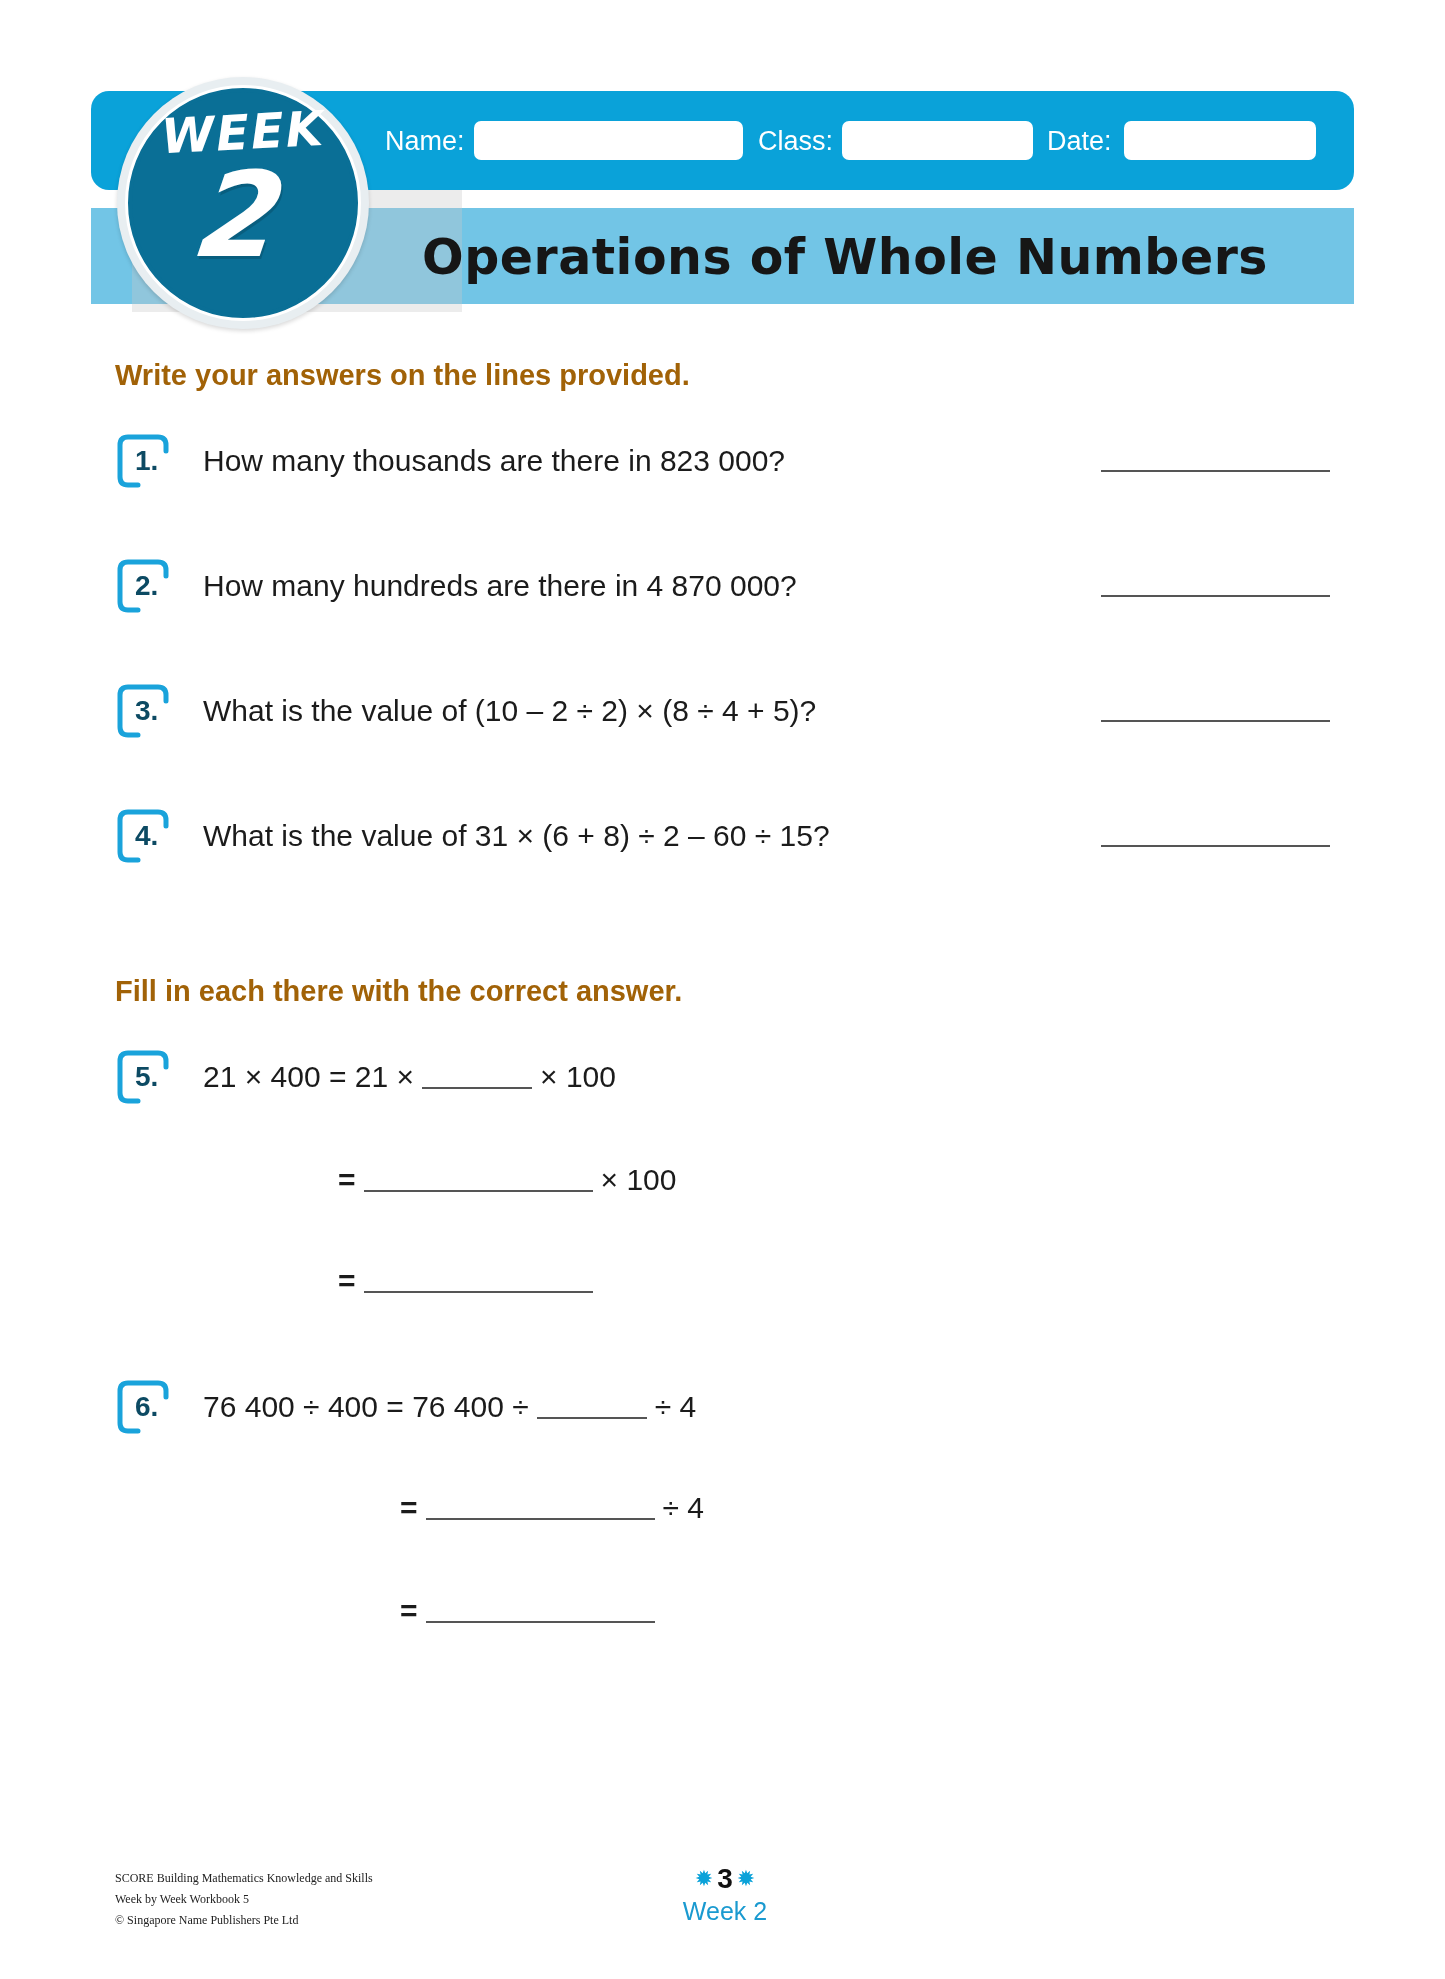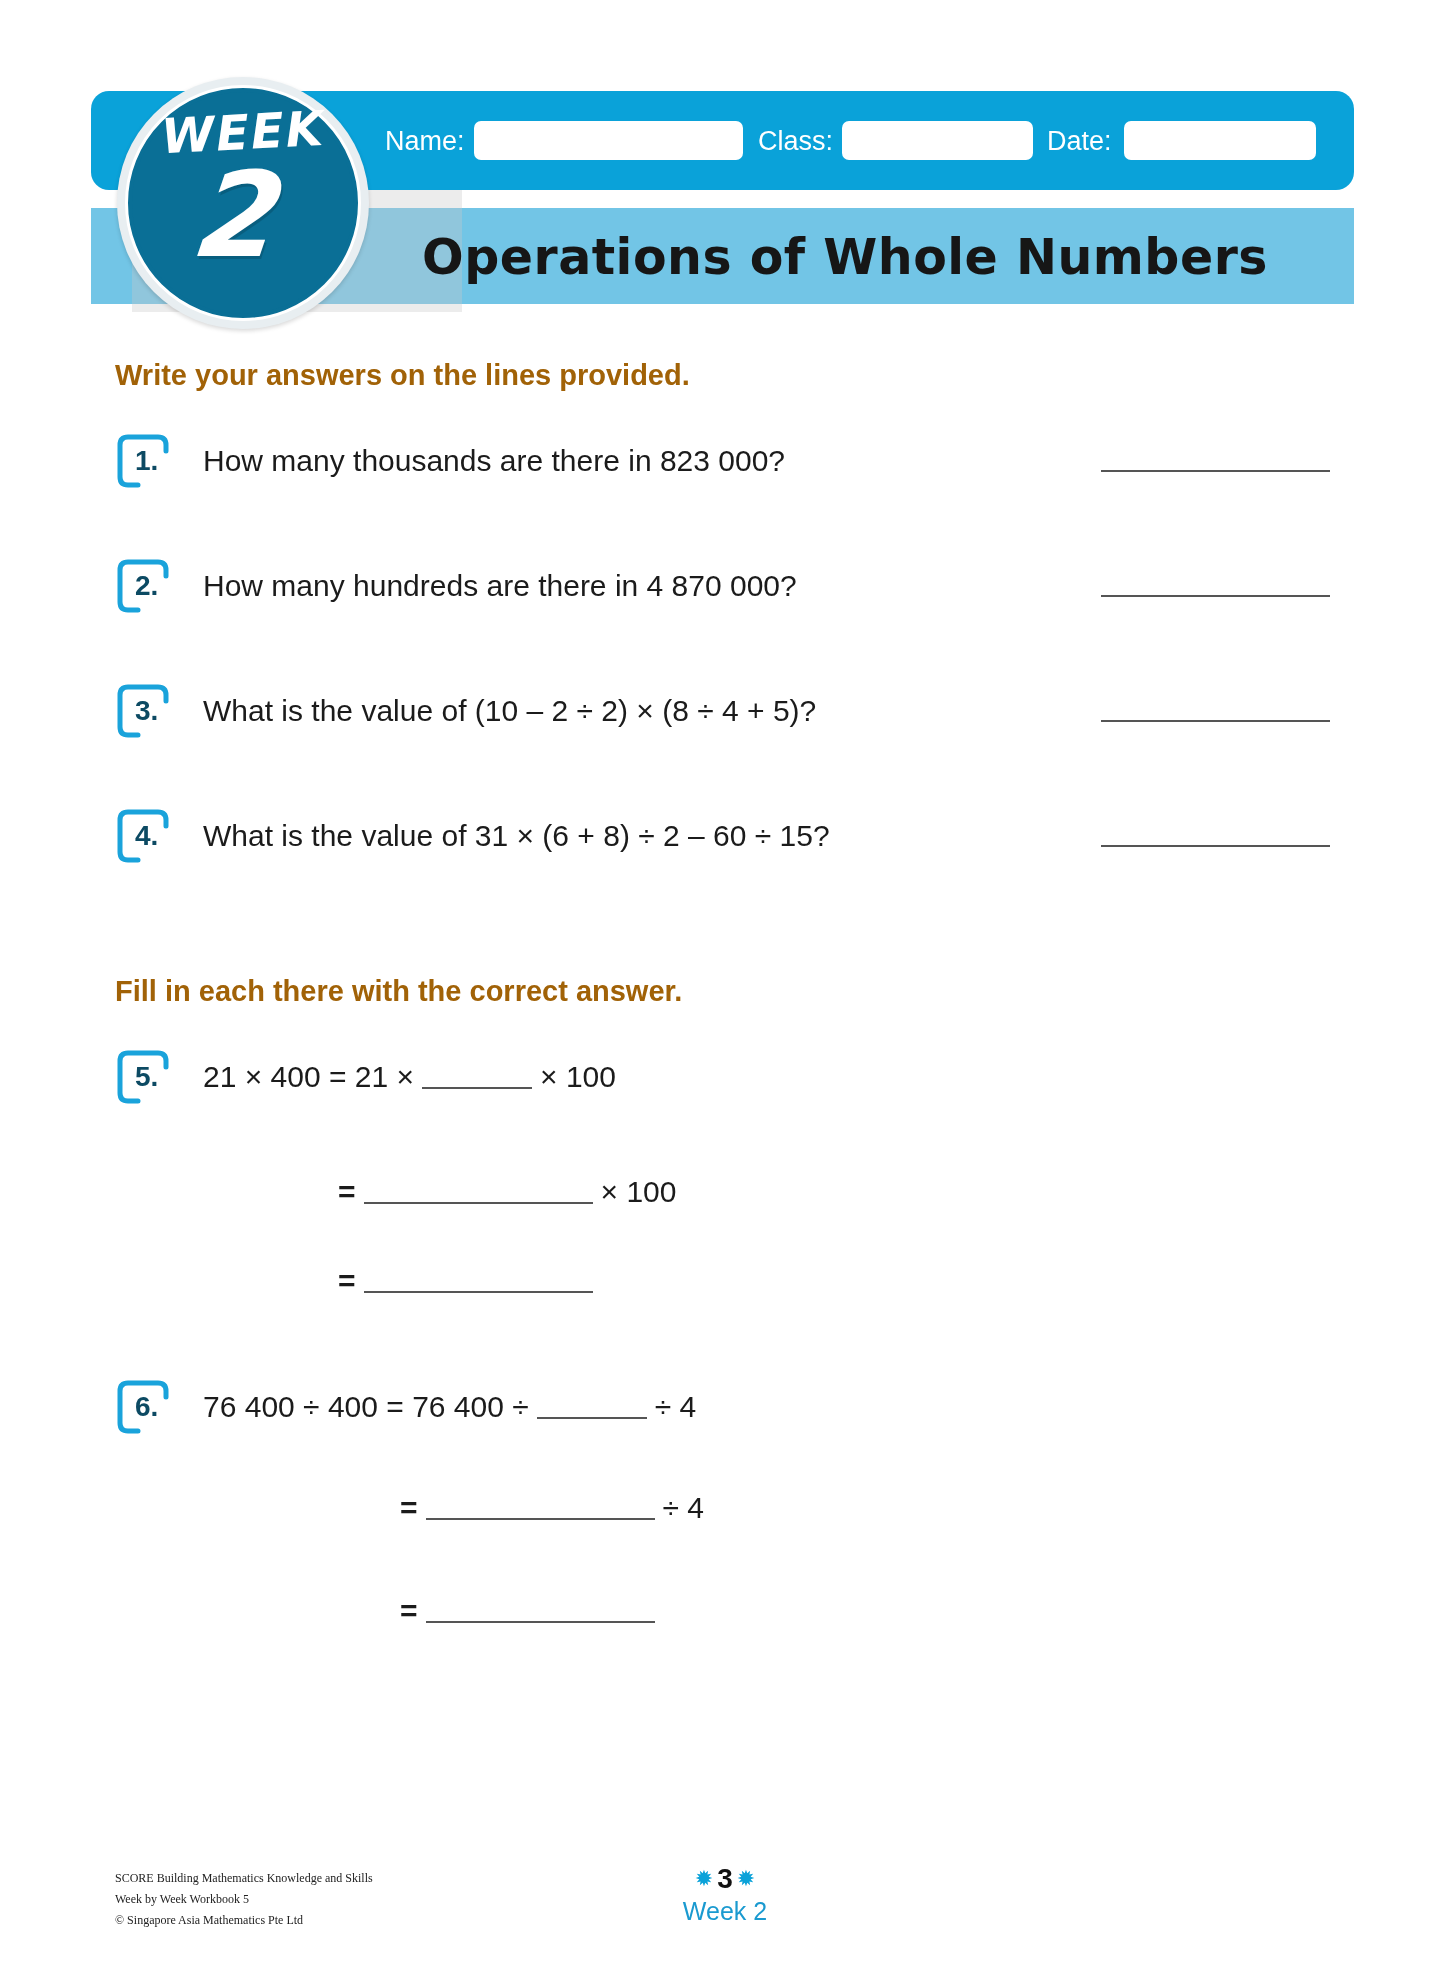--- a/index.html
+++ b/index.html
@@ -155,21 +155,21 @@
 
 <div class="abs badge" style="top:1049px;">
   <svg width="54" height="56" viewBox="0 0 54 56">
     <path d="M50 18 V12 Q50 4 42 4 H12 Q4 4 4 12 V44 Q4 52 12 52 H22" fill="none" stroke="#1aa3db" stroke-width="5" stroke-linecap="round"></path>
   </svg>
   <span class="badge-num">5.</span>
 </div>
 <div class="abs eq-row" style="left:203px; top:1059px;">
   <span>21 × 400 = 21 ×</span><span class="blank" style="width:110px;"></span><span>× 100</span>
 </div>
-<div class="abs eq-row" style="left:338px; top:1162px;margin-top:12px;">
+<div class="abs eq-row" style="left:338px; top:1162px;">
   <span class="eq-sign">=</span><span class="blank" style="width:229px;"></span><span>× 100</span>
 </div>
 <div class="abs eq-row" style="left:338px; top:1263px;">
   <span class="eq-sign">=</span><span class="blank" style="width:229px;"></span>
 </div>
 
 <div class="abs badge" style="top:1379px;">
   <svg width="54" height="56" viewBox="0 0 54 56">
     <path d="M50 18 V12 Q50 4 42 4 H12 Q4 4 4 12 V44 Q4 52 12 52 H22" fill="none" stroke="#1aa3db" stroke-width="5" stroke-linecap="round"></path>
   </svg>
@@ -180,18 +180,18 @@
 </div>
 <div class="abs eq-row" style="left:400px; top:1490px;">
   <span class="eq-sign">=</span><span class="blank" style="width:229px;"></span><span>÷ 4</span>
 </div>
 <div class="abs eq-row" style="left:400px; top:1593px;">
   <span class="eq-sign">=</span><span class="blank" style="width:229px;"></span>
 </div>
 
 <div class="abs footer-text" style="top:1868px;">SCORE Building Mathematics Knowledge and Skills</div>
 <div class="abs footer-text" style="top:1889px;">Week by Week Workbook 5</div>
-<div class="abs footer-text" style="top:1910px;">© Singapore Asia Mathematics Pte Ltd</div>
+<div class="abs footer-text" style="top:1910px;">© Singapore Name Publishers Pte Ltd</div>
 
 <div class="abs page-num-wrap">
   <span class="star">✹</span><span class="page-num">3</span><span class="star">✹</span>
 </div>
 <div class="abs week-label">Week 2</div>
 
 </body></html>

